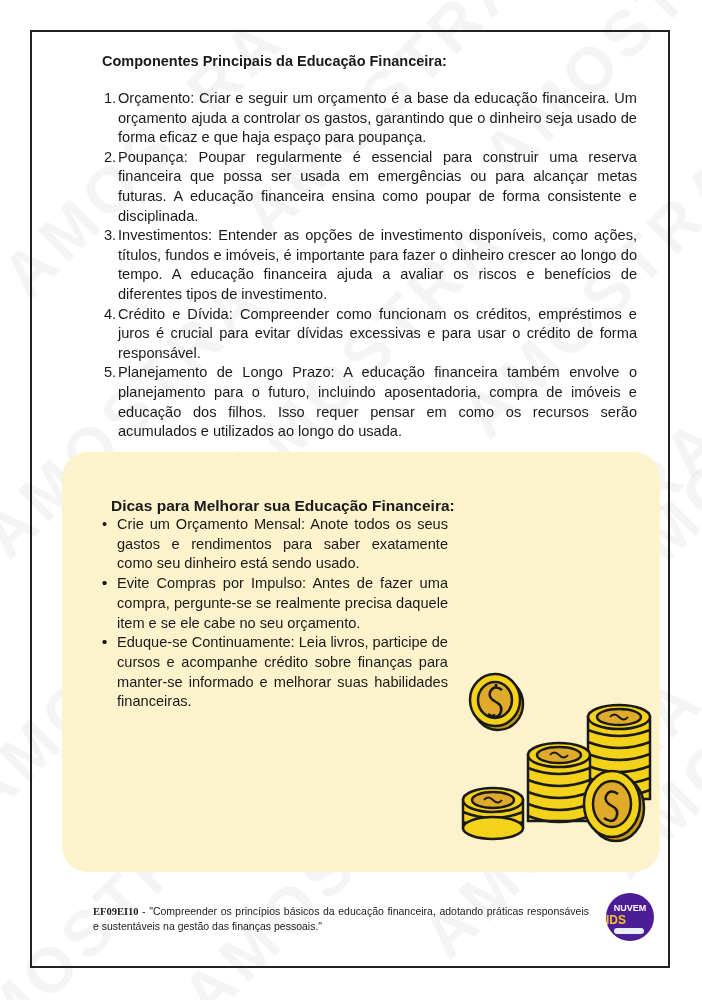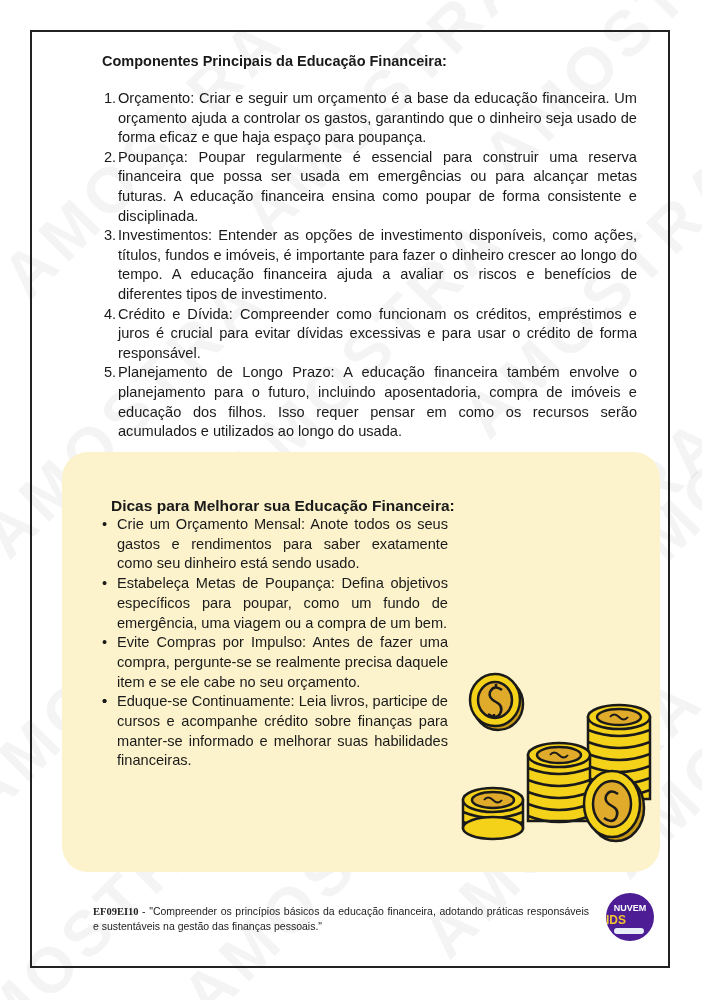--- a/index.html
+++ b/index.html
@@ -90,21 +90,21 @@
   <li><span class="num">4.</span><span>Crédito e Dívida: Compreender como funcionam os créditos, empréstimos e juros é crucial para evitar dívidas excessivas e para usar o crédito de forma responsável.</span></li>
   <li><span class="num">5.</span><span>Planejamento de Longo Prazo: A educação financeira também envolve o planejamento para o futuro, incluindo aposentadoria, compra de imóveis e educação dos filhos. Isso requer pensar em como os recursos serão acumulados e utilizados ao longo do usada.</span></li>
 </ol>
 
 <div class="tips-box"></div>
 
 <h2 class="h2">Dicas para Melhorar sua Educação Financeira:</h2>
 
 <ul class="tips">
   <li><span class="bullet">•</span><span>Crie um Orçamento Mensal: Anote todos os seus gastos e rendimentos para saber exatamente como seu dinheiro está sendo usado.</span></li>
-  <li><span class="bullet">•</span><span>Estabeleça Metas de Poupança: Defina objetivos específicos para poupar, como um fundo de emergência, uma viagem ou a compra de um bem.</span></li>
+  <li><span class="bullet">•</span></li>
   <li><span class="bullet">•</span><span>Evite Compras por Impulso: Antes de fazer uma compra, pergunte-se se realmente precisa daquele item e se ele cabe no seu orçamento.</span></li>
   <li><span class="bullet">•</span></li>
   <li><span class="bullet">•</span><span>Eduque-se Continuamente: Leia livros, participe de cursos e acompanhe crédito sobre finanças para manter-se informado e melhorar suas habilidades financeiras.</span></li>
 </ul>
 
 <svg class="coins" viewBox="0 0 200 190" xmlns="http://www.w3.org/2000/svg">
   <g stroke="#1a1a1a" stroke-width="2.5" fill="#f5d21a">
 
     <g>
       <ellipse cx="40" cy="42" rx="25" ry="26" fill="#c99a16"></ellipse>

